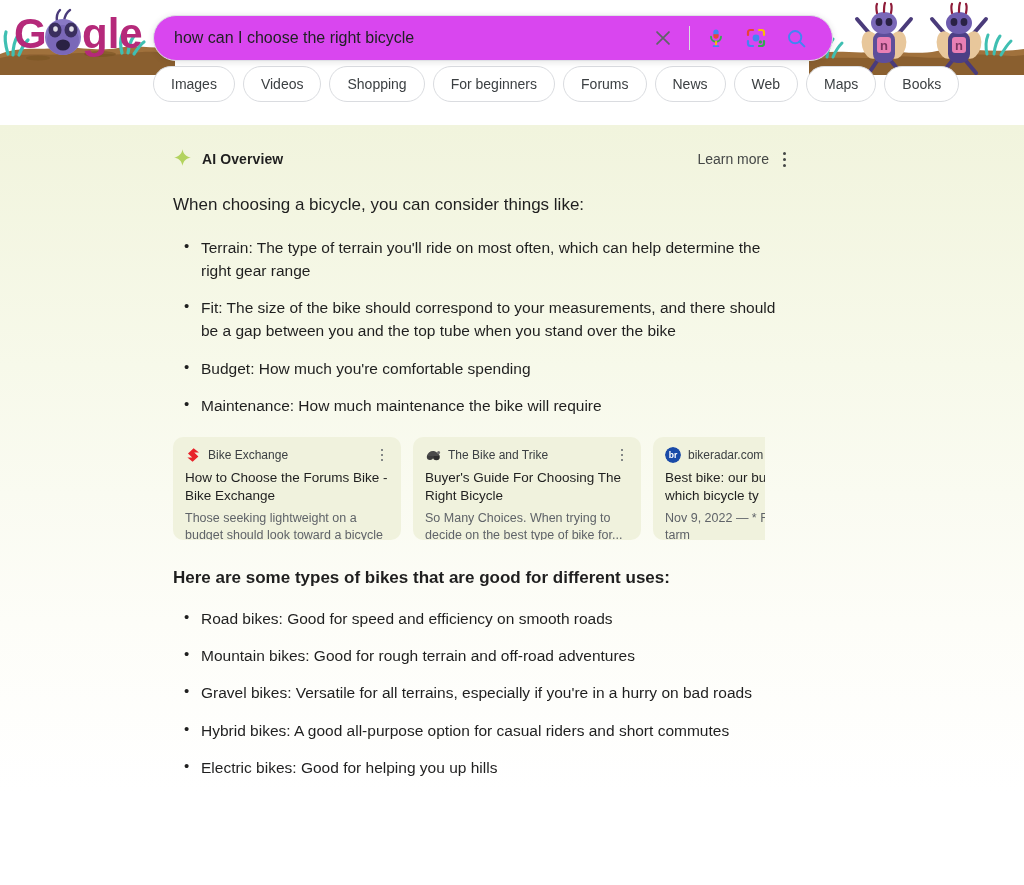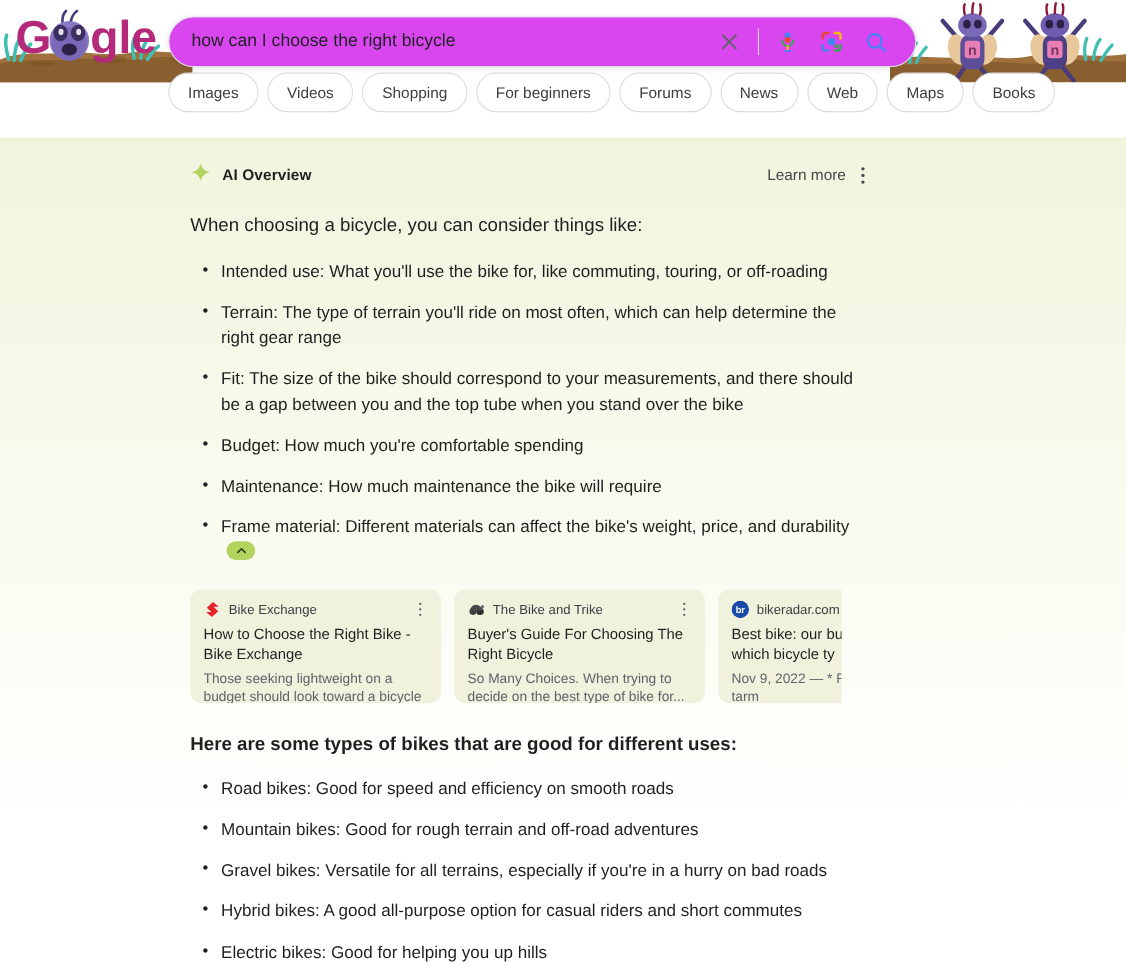--- a/index.html
+++ b/index.html
@@ -453,50 +453,44 @@
           <span></span>
             <span></span>
             <span></span>
         </span>
       </div>
     </div>
 
     <p class="ai-lead">When choosing a bicycle, you can consider things like:</p>
 
     <ul class="ai-list list-gap-lg">
-      <li><span>Intended use: What you'll use the bike for, like commuting, touring, or off-roading</span></li>
       <li><span>Terrain: The type of terrain you'll ride on most often, which can help determine the right gear range</span></li>
       <li><span>Fit: The size of the bike should correspond to your measurements, and there should be a gap between you and the top tube when you stand over the bike</span></li>
       <li><span>Budget: How much you're comfortable spending</span></li>
       <li><span>Maintenance: How much maintenance the bike will require</span></li>
-      <li><span>Frame material: Different materials can affect the bike's weight, price, and durability</span><span class="pill pill-green">
-          <svg width="13" height="13" viewBox="0 0 24 24">
-            <path d="M6 15 L12 9 L18 15" stroke="#2b3a0e" stroke-width="2.6" fill="none" stroke-linecap="round" stroke-linejoin="round"></path>
-          </svg>
-        </span></li>
     </ul>
 
     <div class="cards-wrap">
       <div class="cards">
 
         <div class="card">
           <div class="card-top">
             <span class="favicon">
               <svg width="16" height="16" viewBox="0 0 16 16">
                 <path d="M8.6 1.2 L14 5.6 L9.2 5.6 L13.4 9.6 L7.6 14.8 L2.4 10.4 L7.2 10.4 L3 6.4 Z" fill="#e8232a"></path>
               </svg>
             </span>
             <span class="card-source">Bike Exchange</span>
             <span class="card-kebab">
                 <span></span>
                 <span></span>
                 <span></span>
               </span>
           </div>
-          <div class="card-title">How to Choose the Right Bike - Bike Exchange</div>
+          <div class="card-title">How to Choose the Forums Bike - Bike Exchange</div>
           <div class="card-snippet">Those seeking lightweight on a budget should look toward a bicycle with an...</div>
         </div>
 
         <div class="card">
           <div class="card-top">
             <span class="favicon">
               <svg width="16" height="16" viewBox="0 0 16 16">
                 <ellipse cx="5" cy="10" rx="3.2" ry="3" fill="#3c3c3c"></ellipse>
                 <ellipse cx="11.4" cy="10" rx="3.4" ry="3.2" fill="#2e2e2e"></ellipse>
                 <path d="M2 9 C3 5 6 3.4 9 4 C11.6 4.6 13.4 6.4 14 9 Z" fill="#4a4a4a"></path>

